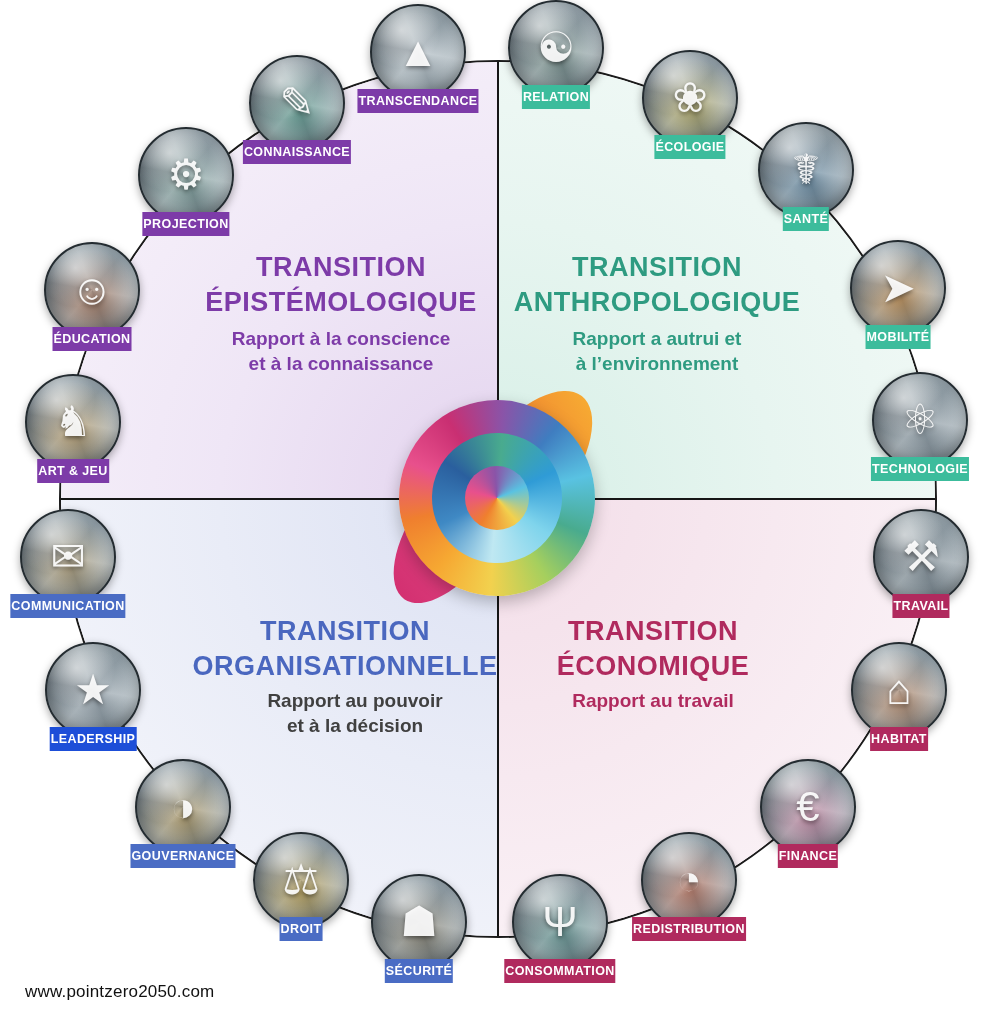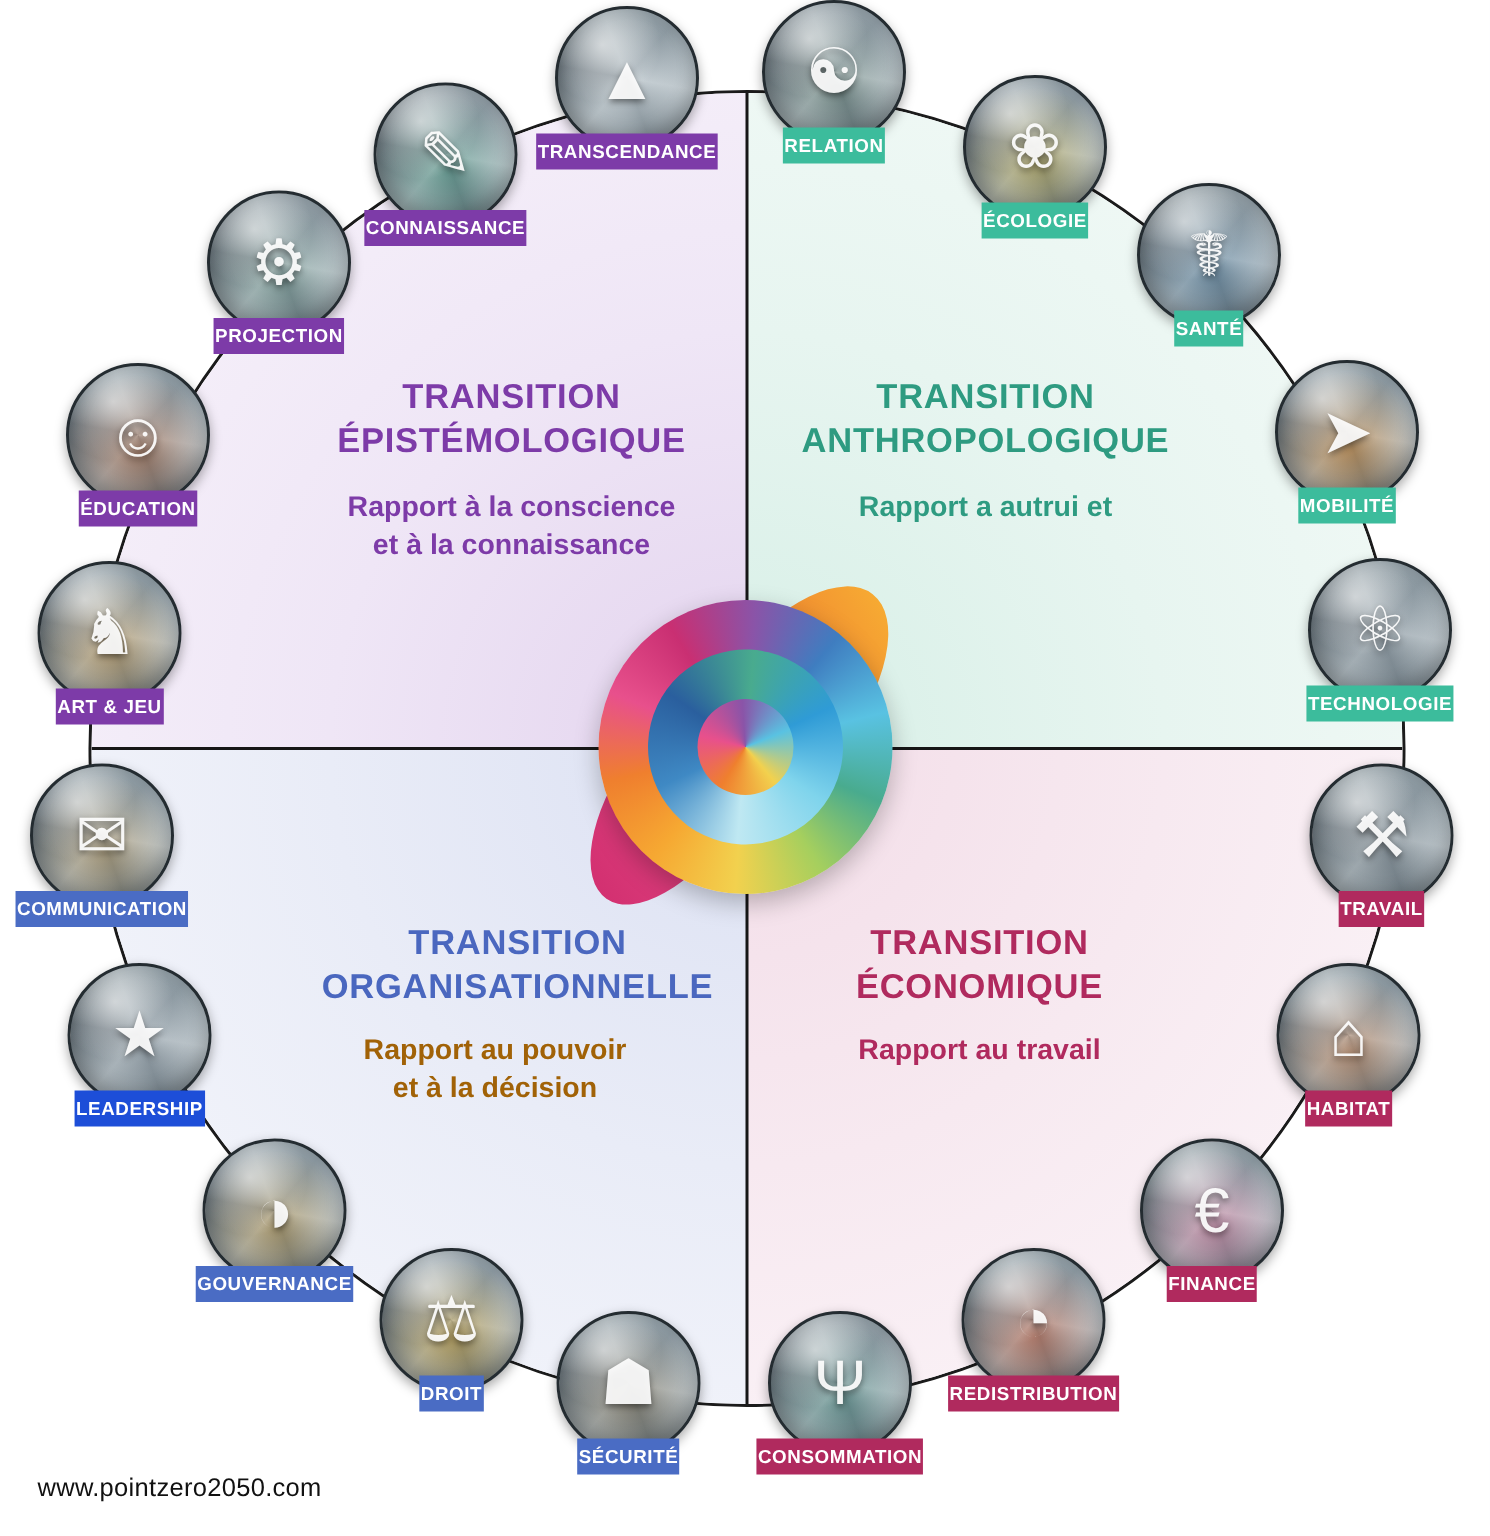--- a/index.html
+++ b/index.html
@@ -14,21 +14,21 @@
   }
   .quad{position:absolute;width:437px;height:437px;}
   .quad-tl{left:0;top:0;background:radial-gradient(circle at 100% 100%, #e3d3ee 0%, #efe6f6 45%, #f9f5fb 100%);}
   .quad-tr{left:437px;top:0;background:radial-gradient(circle at 0% 100%, #d6efe6 0%, #e7f5f0 45%, #f6fbf9 100%);}
   .quad-bl{left:0;top:437px;background:radial-gradient(circle at 100% 0%, #dce1f3 0%, #e9ecf7 45%, #f7f8fc 100%);}
   .quad-br{left:437px;top:437px;background:radial-gradient(circle at 0% 0%, #f3dde8 0%, #f7e9f0 45%, #fcf7fa 100%);}
   .div-v{position:absolute;left:436px;top:0;width:2px;height:874px;background:#161616;}
   .div-h{position:absolute;left:0;top:436px;width:874px;height:2px;background:#161616;}
 
   
-  .q-title{position:absolute;width:380px;text-align:center;font-weight:bold;font-size:23px;letter-spacing:.5px;line-height:1.28;z-index:3;}
+  .q-title{position:absolute;width:380px;text-align:center;font-weight:bold;font-size:27px;letter-spacing:.5px;line-height:1.28;z-index:3;}
   .q-sub{position:absolute;width:380px;text-align:center;font-weight:bold;font-size:19px;line-height:1.34;z-index:3;}
   .q-title span,.q-sub span{display:block;}
 
   
   .logo{position:absolute;left:387px;top:388px;width:220px;height:220px;z-index:4;}
   .petal{position:absolute;border-radius:50% 50% 50% 50%/62% 62% 38% 38%;}
   .petal-orange{width:92px;height:152px;left:102px;top:-8px;transform:rotate(38deg);
     background:linear-gradient(200deg,#f8b133,#ee7d30 60%,#e85d2a);}
   .petal-pink{width:84px;height:142px;left:16px;top:82px;transform:rotate(215deg);
     background:linear-gradient(20deg,#e9538e,#d12d6e);}
@@ -84,27 +84,28 @@
     <span>Rapport à la conscience</span>
     <span>et à la connaissance</span>
   </div>
 
   <div class="q-title" style="left: 467px; top: 250px; color: rgb(46, 155, 129);">
     <span>TRANSITION</span>
     <span>ANTHROPOLOGIQUE</span>
   </div>
   <div class="q-sub" style="left: 467px; top: 326px; color: rgb(46, 155, 129);">
     <span>Rapport a autrui et</span>
+    <span>à l’environnement</span>
   </div>
 
   <div class="q-title" style="left: 155px; top: 614px; color: rgb(74, 103, 191);">
     <span>TRANSITION</span>
     <span>ORGANISATIONNELLE</span>
   </div>
-  <div class="q-sub" style="left: 140px; top: 688px; color: #a16207;">
+  <div class="q-sub" style="left: 165px; top: 688px; color: #404040;">
     <span>Rapport au pouvoir</span>
     <span>et à la décision</span>
   </div>
 
   <div class="q-title" style="left: 463px; top: 614px; color: rgb(176, 42, 94);">
     <span>TRANSITION</span>
     <span>ÉCONOMIQUE</span>
   </div>
   <div class="q-sub" style="left: 463px; top: 688px; color: rgb(176, 42, 94);">
     <span>Rapport au travail</span>

